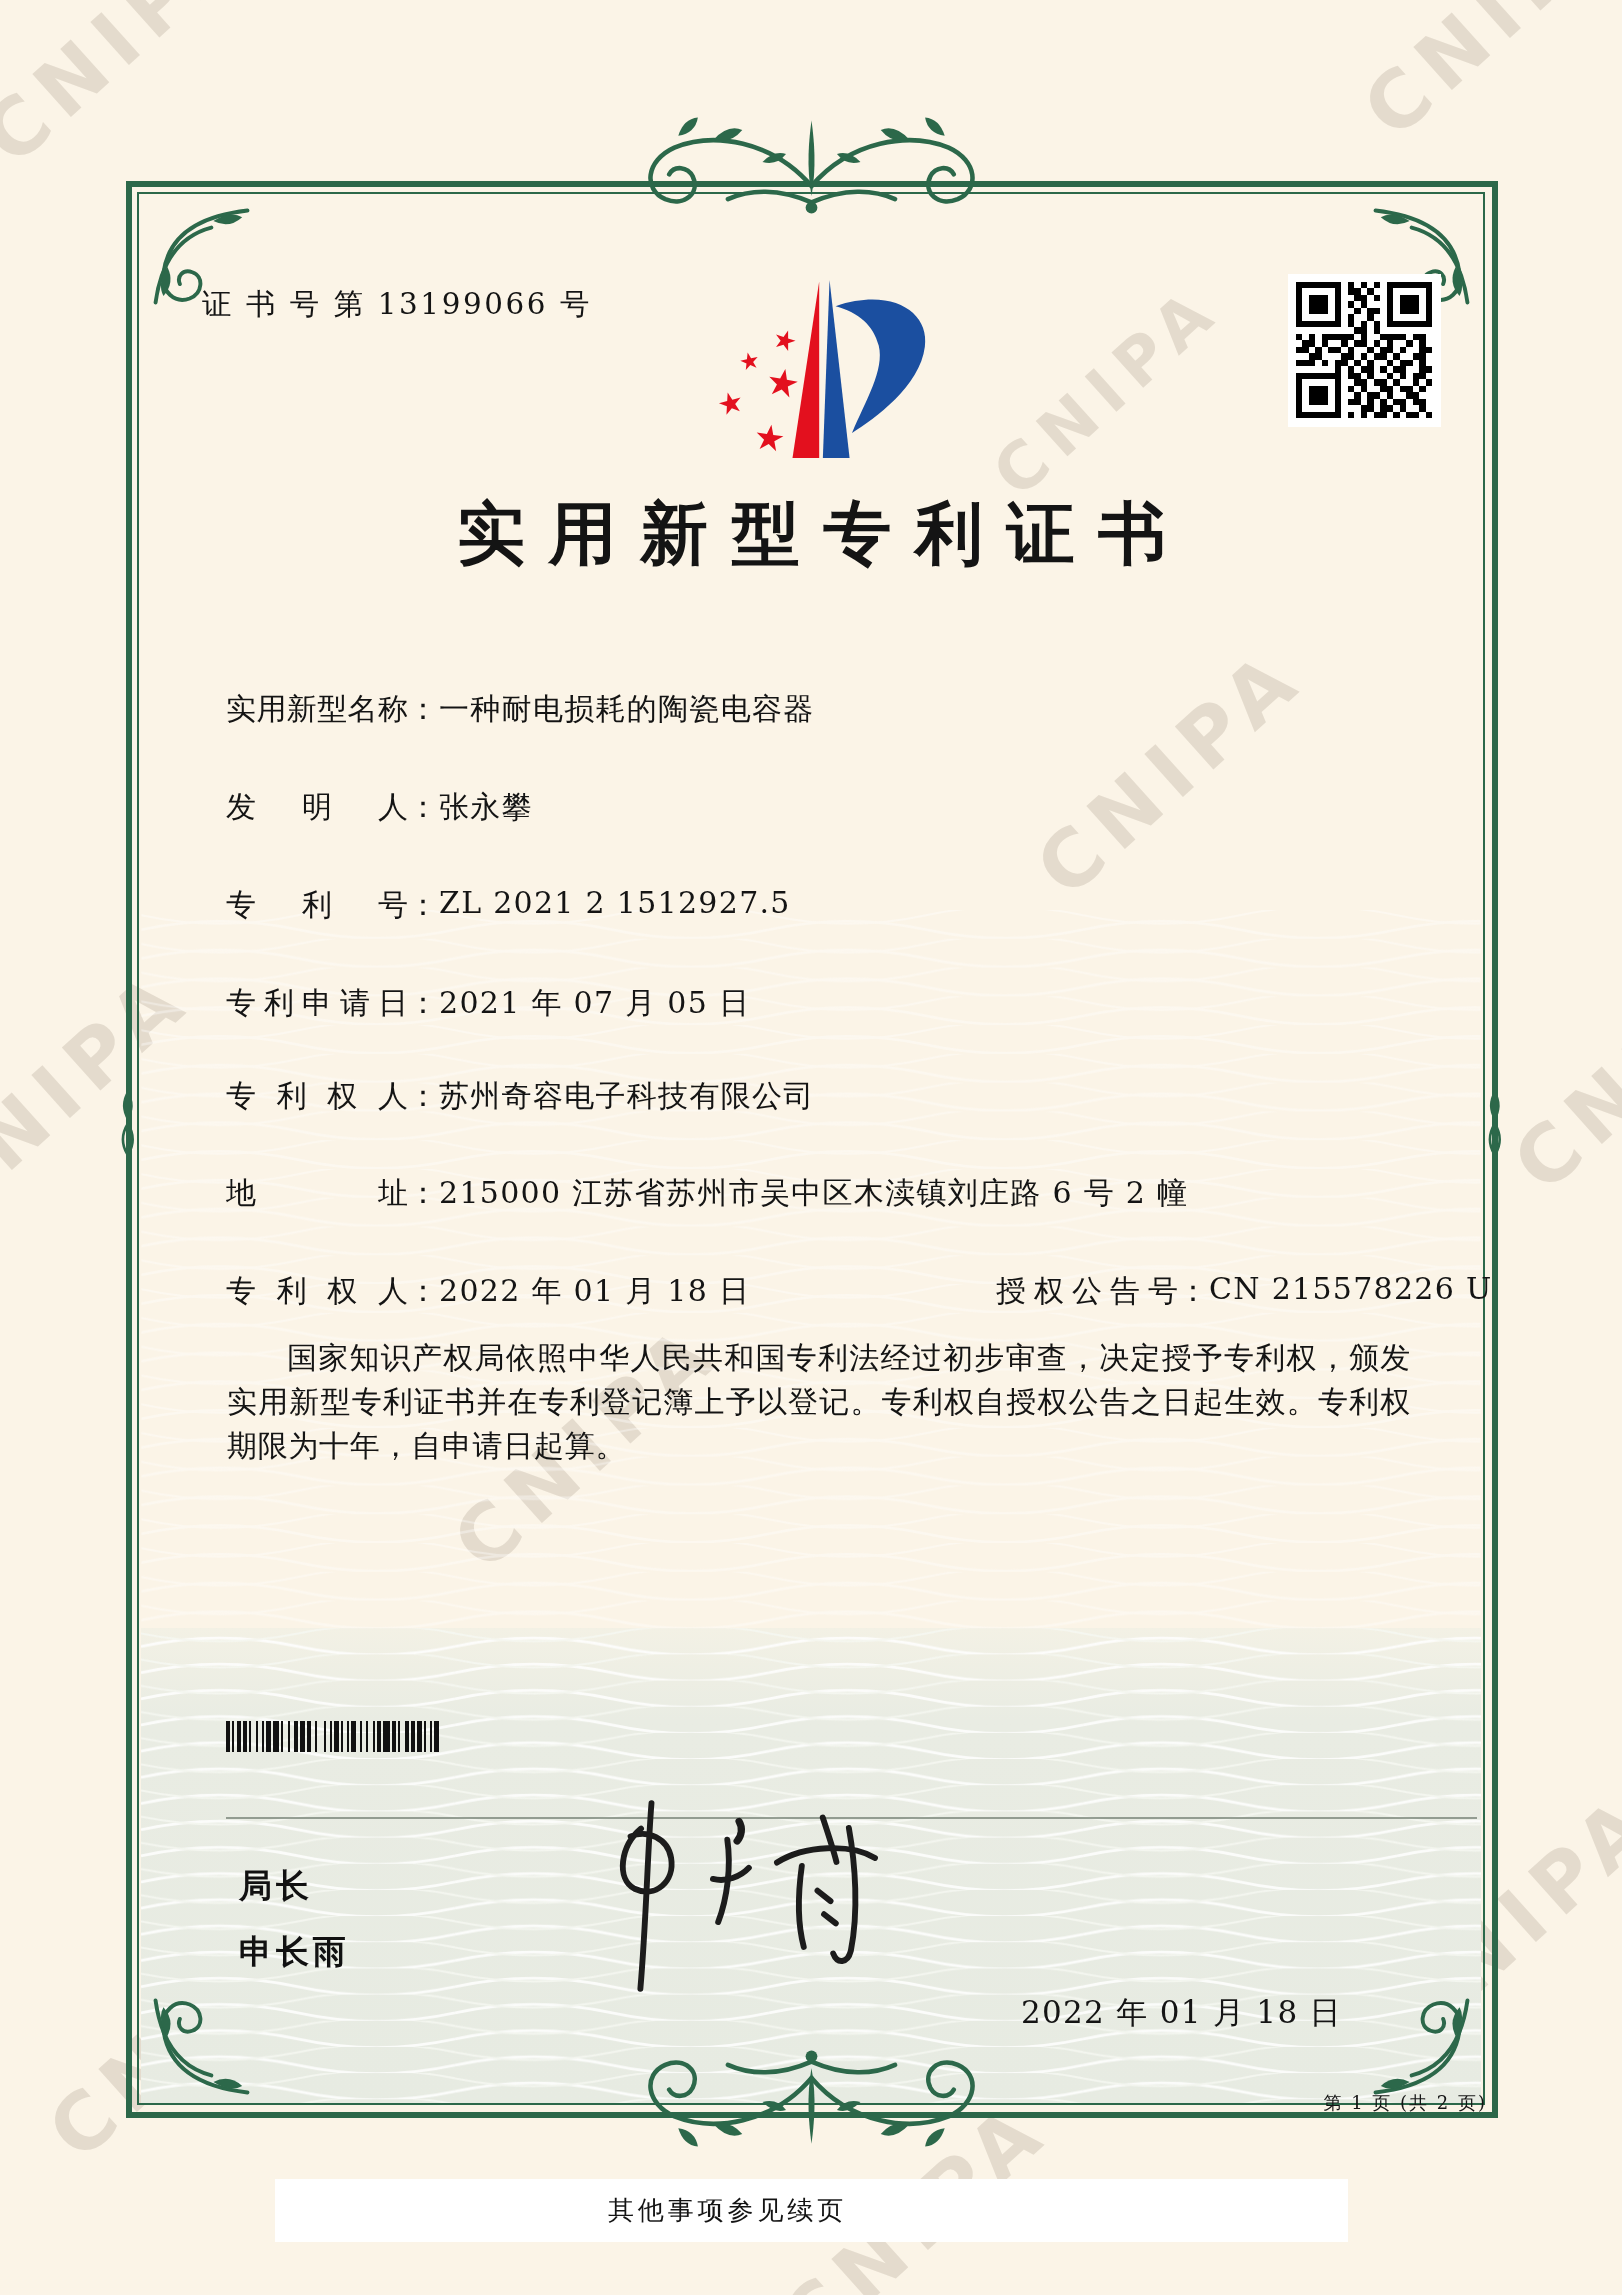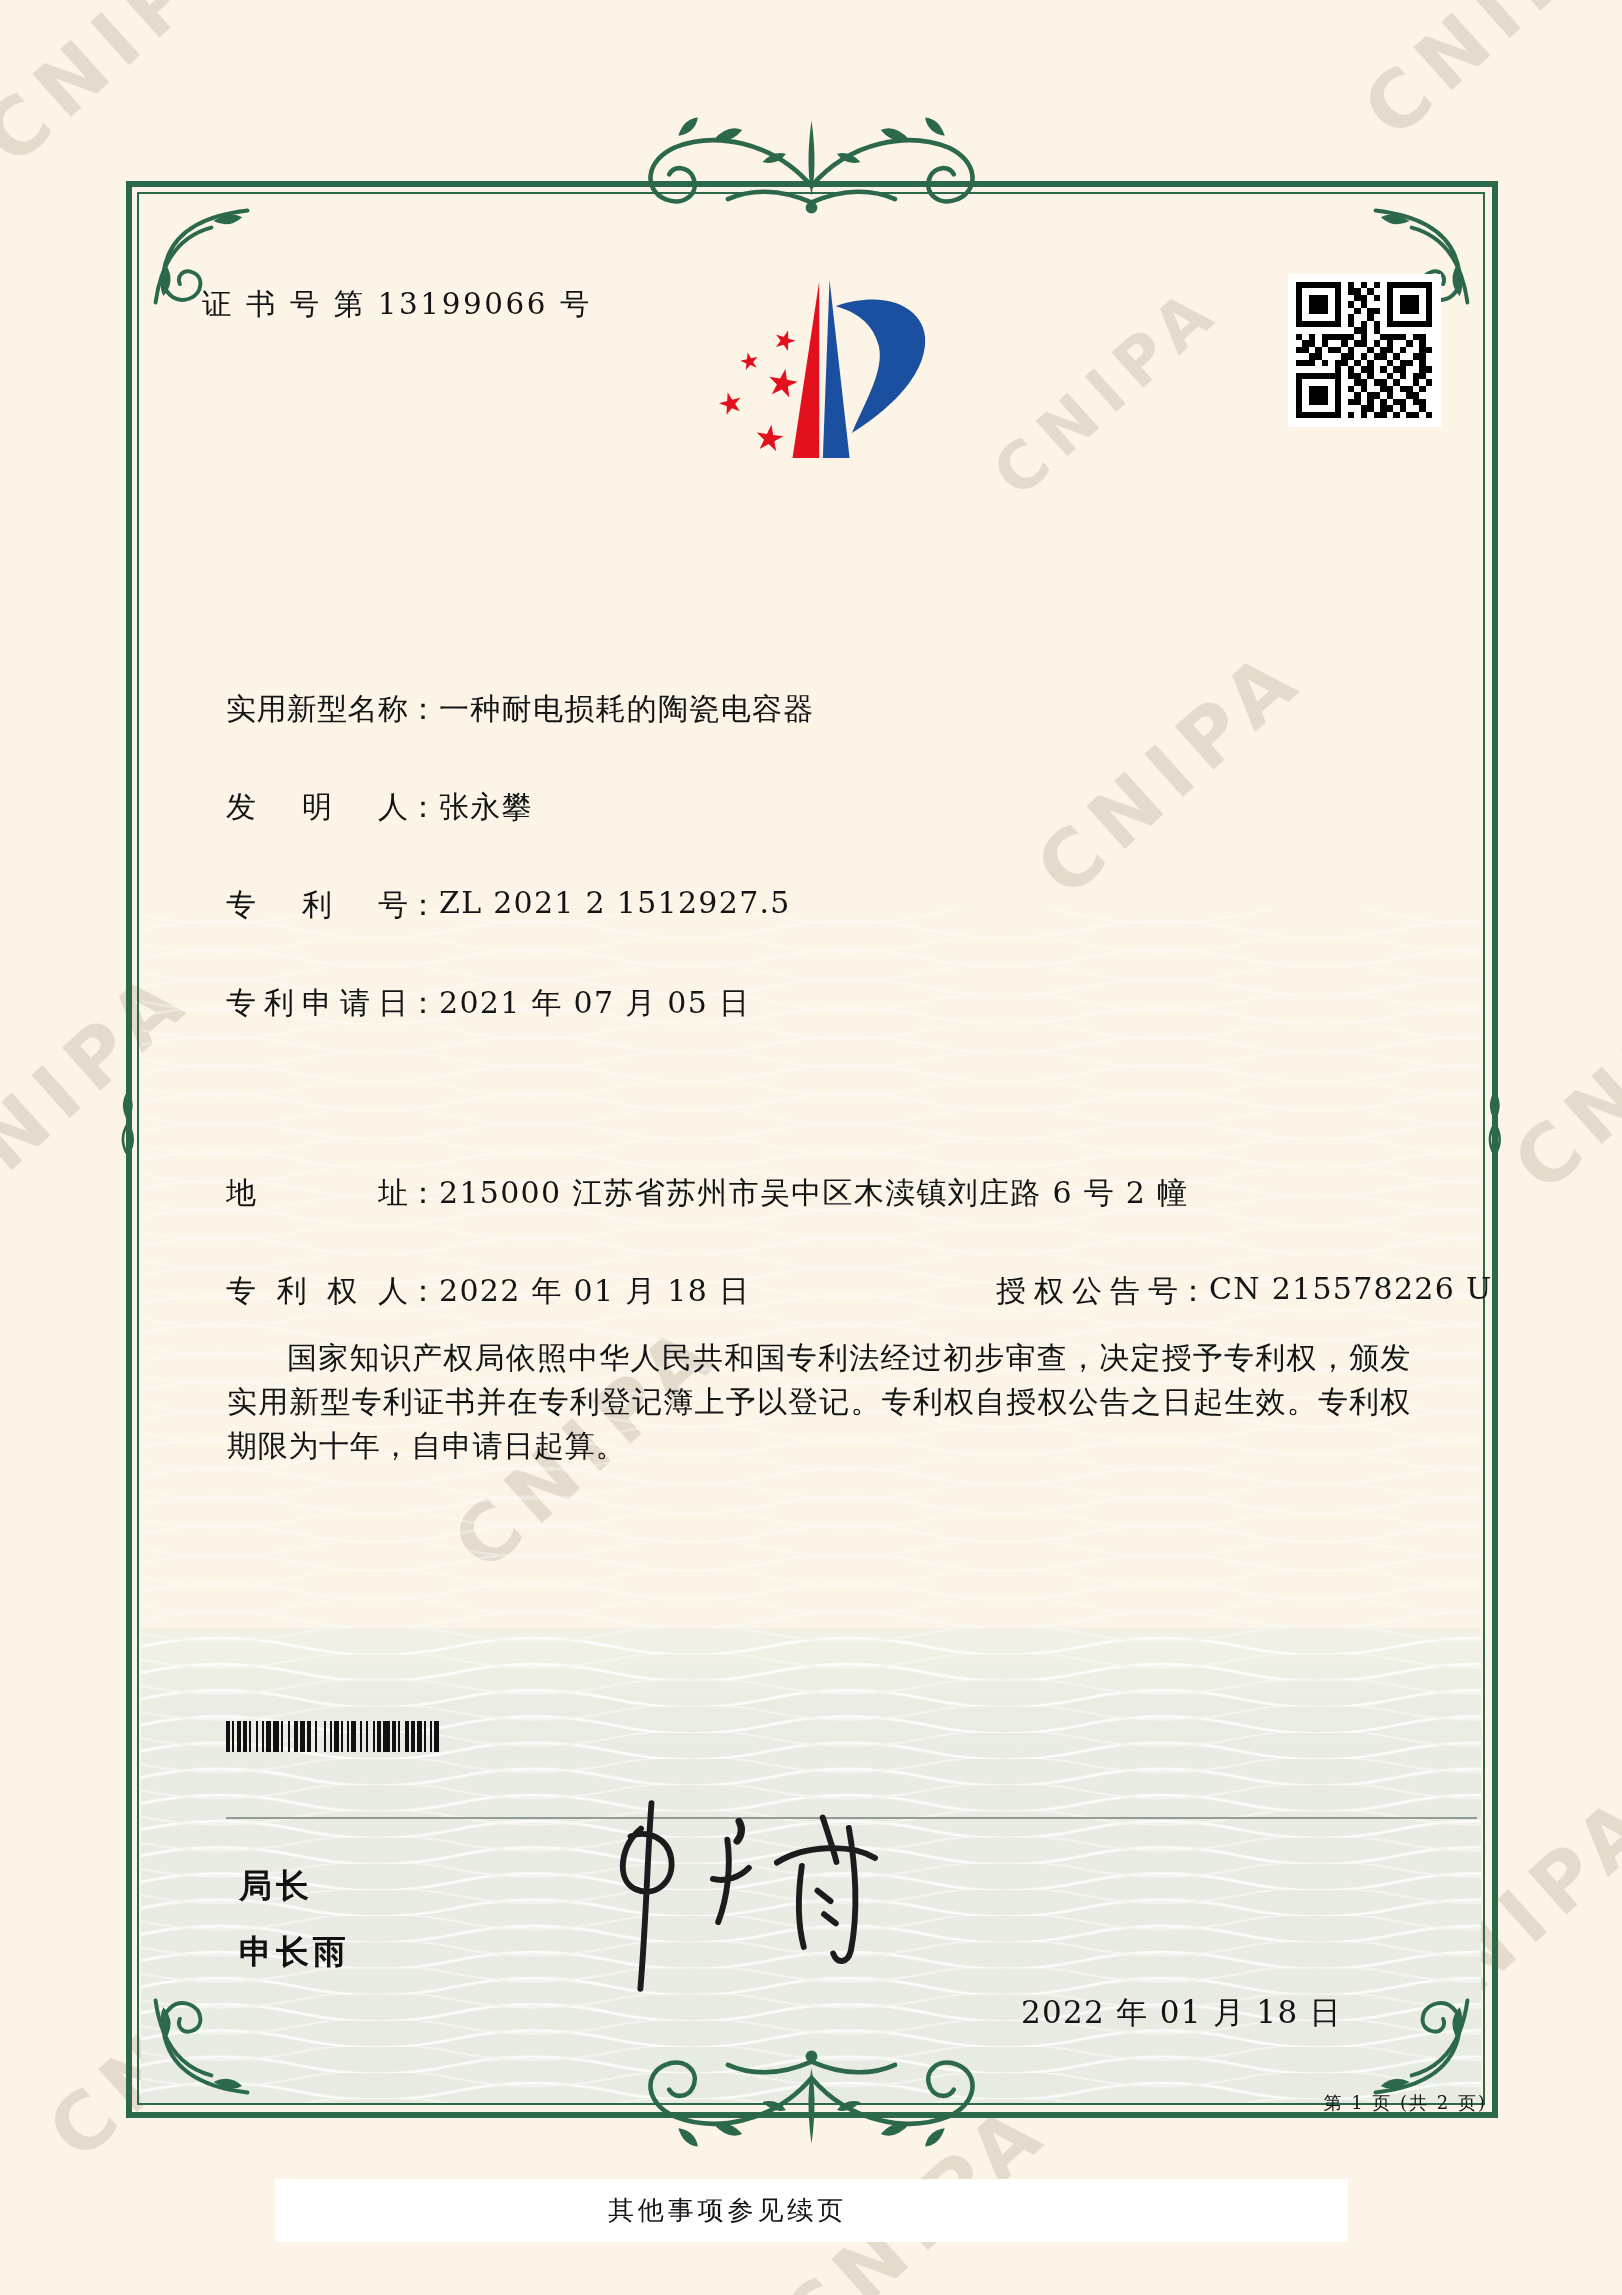--- a/index.html
+++ b/index.html
@@ -623,32 +623,36 @@
         <div></div>
         <div class="qb"></div>
         <div></div>
         <div class="qb"></div>
         <div class="qb"></div>
         <div></div>
         <div class="qb"></div>
       </div>
   </div>
 
+  <div class="title">实用新型专利证书</div>
 
   <div class="frow f1">
     <span class="flabel">实用新型名称</span><span class="fcolon">：</span><span class="fvalue">一种耐电损耗的陶瓷电容器</span>
   </div>
   <div class="frow f2">
     <span class="flabel">发明人</span><span class="fcolon">：</span><span class="fvalue">张永攀</span>
   </div>
   <div class="frow f3">
     <span class="flabel">专利号</span><span class="fcolon">：</span><span class="fvalue">ZL 2021 2 1512927.5</span>
   </div>
   <div class="frow f4">
     <span class="flabel">专利申请日</span><span class="fcolon">：</span><span class="fvalue">2021 年 07 月 05 日</span>
+  </div>
+  <div class="frow f5">
+    <span class="flabel">专利权人</span><span class="fcolon">：</span><span class="fvalue">苏州奇容电子科技有限公司</span>
   </div>
   <div class="frow f6">
     <span class="flabel">地址</span><span class="fcolon">：</span><span class="fvalue">215000 江苏省苏州市吴中区木渎镇刘庄路 6 号 2 幢</span>
   </div>
   <div class="frow f7">
     <span class="flabel">专利权人</span><span class="fcolon">：</span><span class="fvalue">2022 年 01 月 18 日</span>
     <span class="grant">
       <span class="flabel">授权公告号</span><span class="fcolon">：</span><span class="fvalue">CN 215578226 U</span>
     </span>
   </div>

